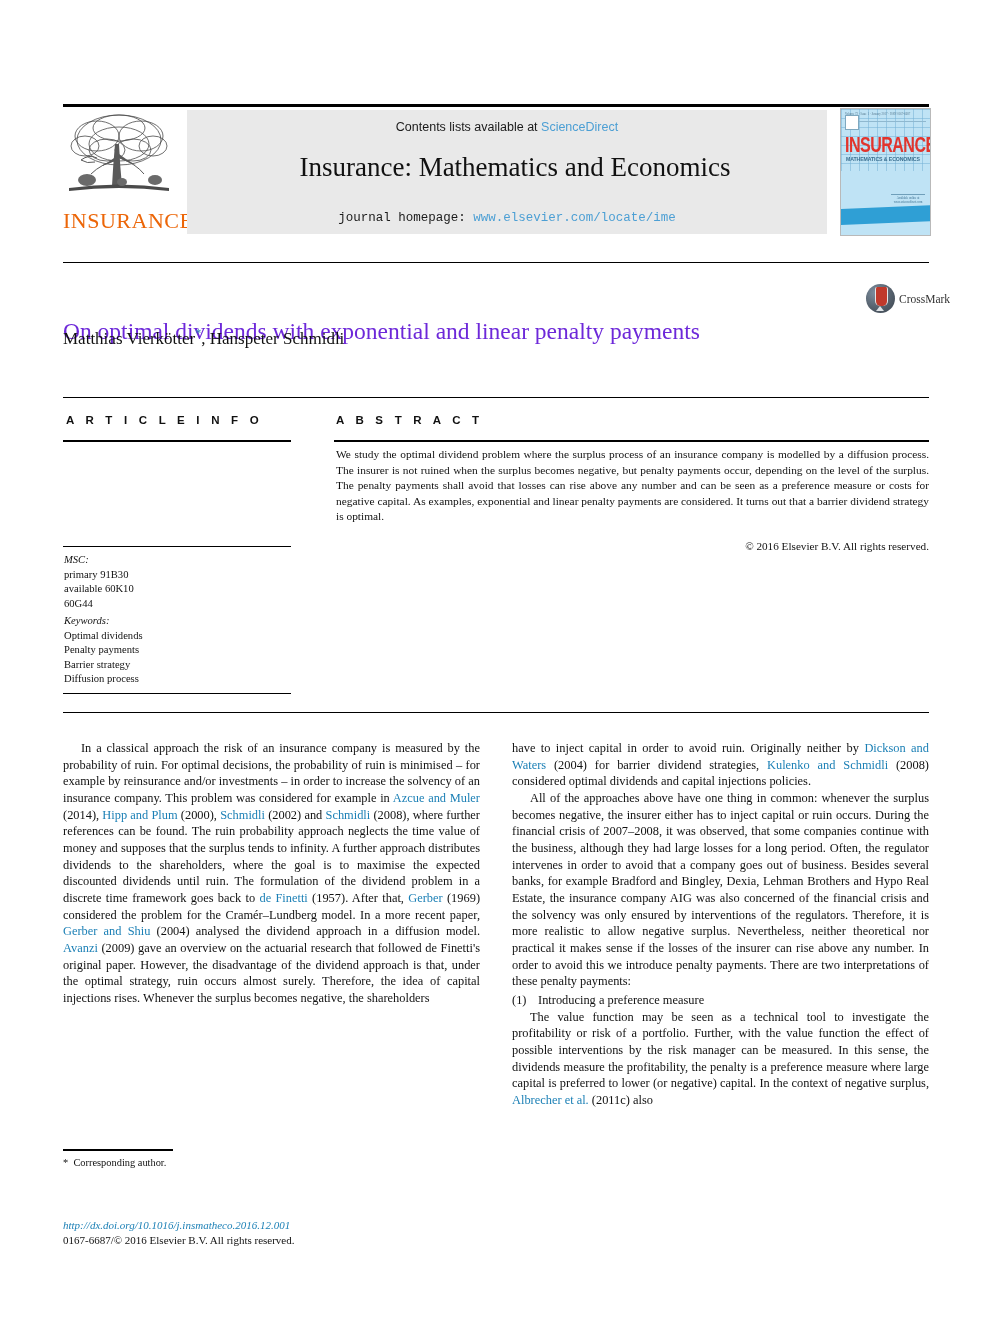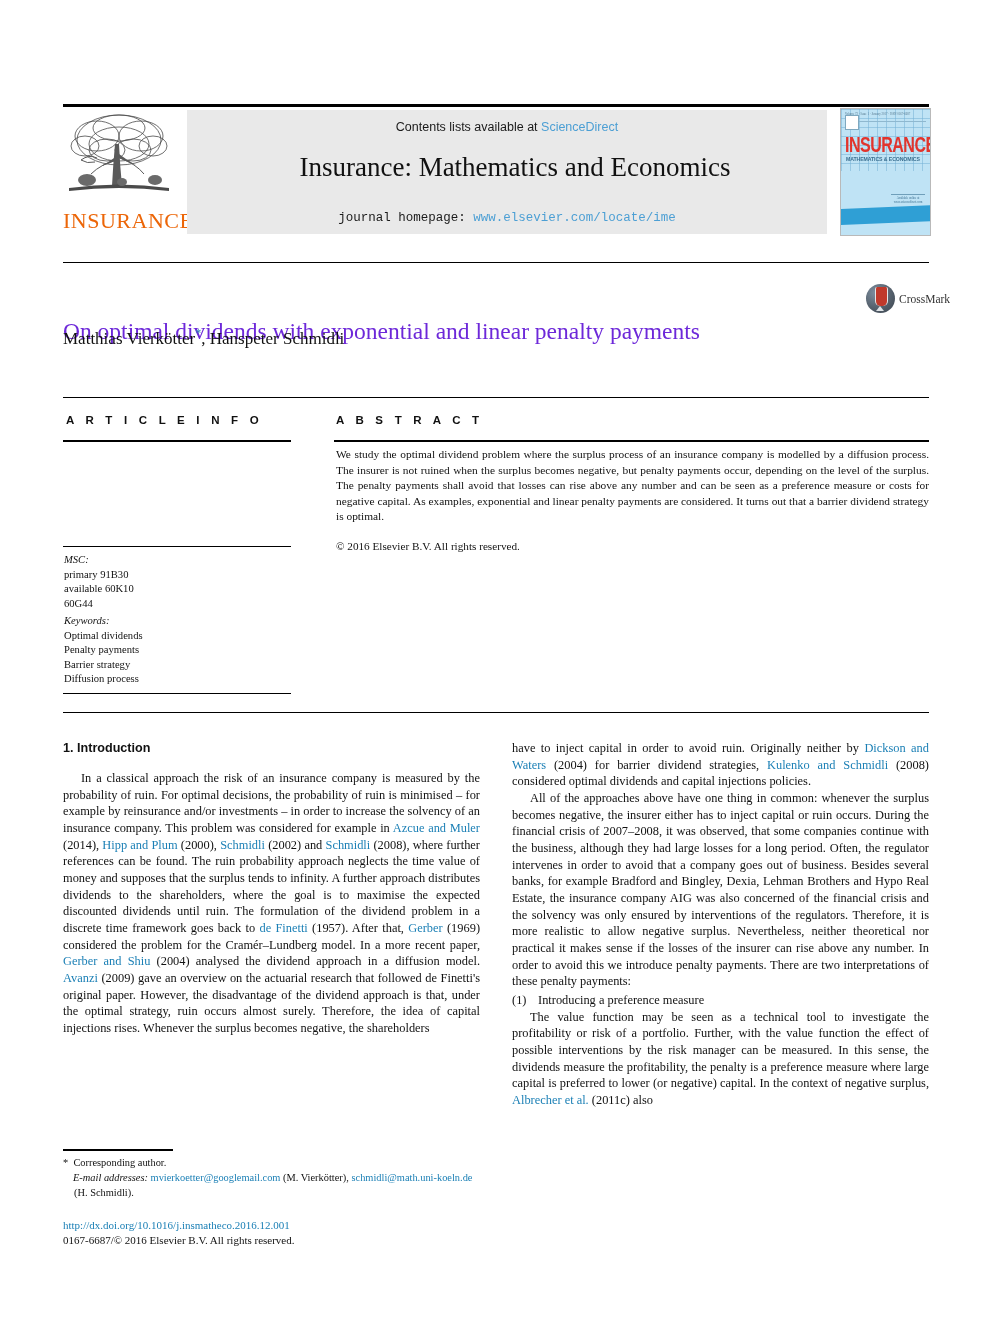--- a/index.html
+++ b/index.html
@@ -296,20 +296,21 @@
     font-family: "Liberation Serif", serif;
     font-size: 11.4px;
     line-height: 1.36;
     text-align: justify;
     color: #111;
   }
   .copyright {
     position: absolute;
     left: 336px; top: 540px;
     width: 593px;
+    text-align: right;
     font-family: "Liberation Serif", serif;
     font-size: 11.2px;
     color: #111;
   }
 
   .main-rule {
     position: absolute;
     left: 63px; top: 712px;
     width: 866px; height: 1px;
     background: #000;
@@ -371,21 +372,21 @@
 
   .doi-block {
     position: absolute;
     left: 63px; top: 1218px;
     width: 430px;
     font-family: "Liberation Serif", serif;
     font-size: 11px;
     line-height: 1.38;
     color: #111;
   }
-  .doi-link { color: #1a7fb5; }
+  .doi-link { color: #1a7fb5; font-style: italic; }
 </style>
 </head>
 <body>
 
 <div class="page">
 
 
   <div class="masthead-rule"></div>
 
   <div class="masthead">
@@ -486,38 +487,36 @@
   </div>
 
   <div class="info-rule-3"></div>
 
   <div class="abstract">We study the optimal dividend problem where the surplus process of an insurance company is modelled by a diffusion process. The insurer is not ruined when the surplus becomes negative, but penalty payments occur, depending on the level of the surplus. The penalty payments shall avoid that losses can rise above any number and can be seen as a preference measure or costs for negative capital. As examples, exponential and linear penalty payments are considered. It turns out that a barrier dividend strategy is optimal.</div>
   <div class="copyright">© 2016 Elsevier B.V. All rights reserved.</div>
 
   <div class="main-rule"></div>
 
   <div class="col col-left">
-    <div class="section-title">1. Introduction</div>
     <p><span>In a classical approach the risk of an insurance company is measured by the probability of ruin. For optimal decisions, the probability of ruin is minimised – for example by reinsurance and/or investments – in order to increase the solvency of an insurance company. This problem was considered for example in </span><span class="ref">Azcue and Muler</span><span> (2014), </span><span class="ref">Hipp and Plum</span><span> (2000), </span><span class="ref">Schmidli</span><span> (2002) and </span><span class="ref">Schmidli</span><span> (2008), where further references can be found. The ruin probability approach neglects the time value of money and supposes that the surplus tends to infinity. A further approach distributes dividends to the shareholders, where the goal is to maximise the expected discounted dividends until ruin. The formulation of the dividend problem in a discrete time framework goes back to </span><span class="ref">de Finetti</span><span> (1957). After that, </span><span class="ref">Gerber</span><span> (1969) considered the problem for the Cramér–Lundberg model. In a more recent paper, </span><span class="ref">Gerber and Shiu</span><span> (2004) analysed the dividend approach in a diffusion model. </span><span class="ref">Avanzi</span><span> (2009) gave an overview on the actuarial research that followed de Finetti's original paper. However, the disadvantage of the dividend approach is that, under the optimal strategy, ruin occurs almost surely. Therefore, the idea of capital injections rises. Whenever the surplus becomes negative, the shareholders</span></p>
   </div>
 
   <div class="col col-right">
     <p class="noindent"><span>have to inject capital in order to avoid ruin. Originally neither by </span><span class="ref">Dickson and Waters</span><span> (2004) for barrier dividend strategies, </span><span class="ref">Kulenko and Schmidli</span><span> (2008) considered optimal dividends and capital injections policies.</span></p>
     <p>All of the approaches above have one thing in common: whenever the surplus becomes negative, the insurer either has to inject capital or ruin occurs. During the financial crisis of 2007–2008, it was observed, that some companies continue with the business, although they had large losses for a long period. Often, the regulator intervenes in order to avoid that a company goes out of business. Besides several banks, for example Bradford and Bingley, Dexia, Lehman Brothers and Hypo Real Estate, the insurance company AIG was also concerned of the financial crisis and the solvency was only ensured by interventions of the regulators. Therefore, it is more realistic to allow negative surplus. Nevertheless, neither theoretical nor practical it makes sense if the losses of the insurer can rise above any number. In order to avoid this we introduce penalty payments. There are two interpretations of these penalty payments:</p>
     <div class="list-item">
       <span class="marker">(1)</span>
       <span class="litext">Introducing a preference measure</span>
     </div>
     <p class="sub-par"><span>The value function may be seen as a technical tool to investigate the profitability or risk of a portfolio. Further, with the value function the effect of possible interventions by the risk manager can be measured. In this sense, the dividends measure the profitability, the penalty is a preference measure where large capital is preferred to lower (or negative) capital. In the context of negative surplus, </span><span class="ref">Albrecher et al.</span><span> (2011c) also</span></p>
   </div>
 
   <div class="foot-rule"></div>
   <div class="footnote">
     <div><span class="star">*</span>&nbsp; <span>Corresponding author.</span></div>
-    <div style="padding-left:11px;text-indent:-1px;"><span class="it">E-mail addresses:</span> <span class="mail">mvierkoetter@googlemail.com</span><span> (M. Vierkötter),</span> <span class="mail">schmidli@math.uni-koeln.de</span><span> (H. Schmidli).</span></div>
   </div>
 
   <div class="doi-block">
     <div class="doi-link">http://dx.doi.org/10.1016/j.insmatheco.2016.12.001</div>
     <div>0167-6687/© 2016 Elsevier B.V. All rights reserved.</div>
   </div>
 
 </div>
 
 </body></html>

